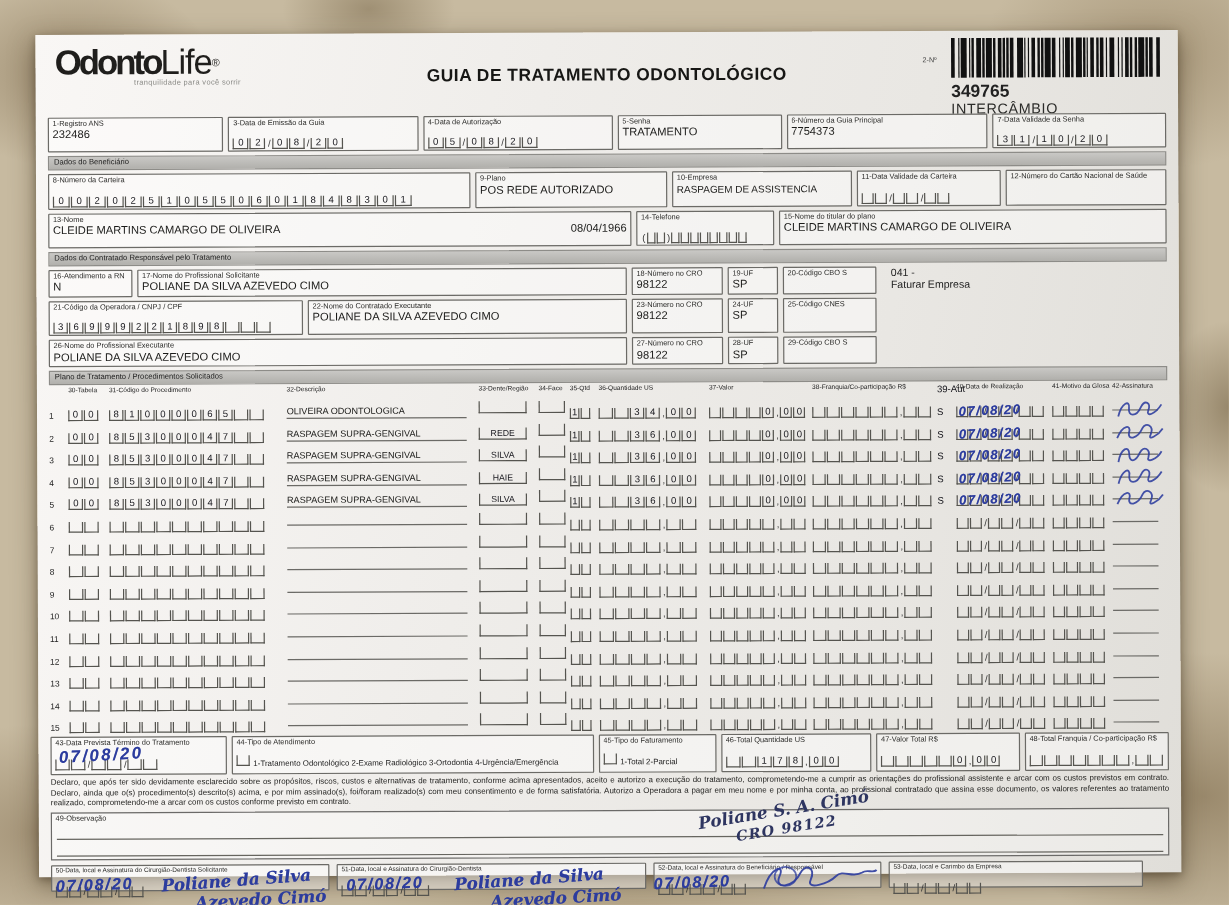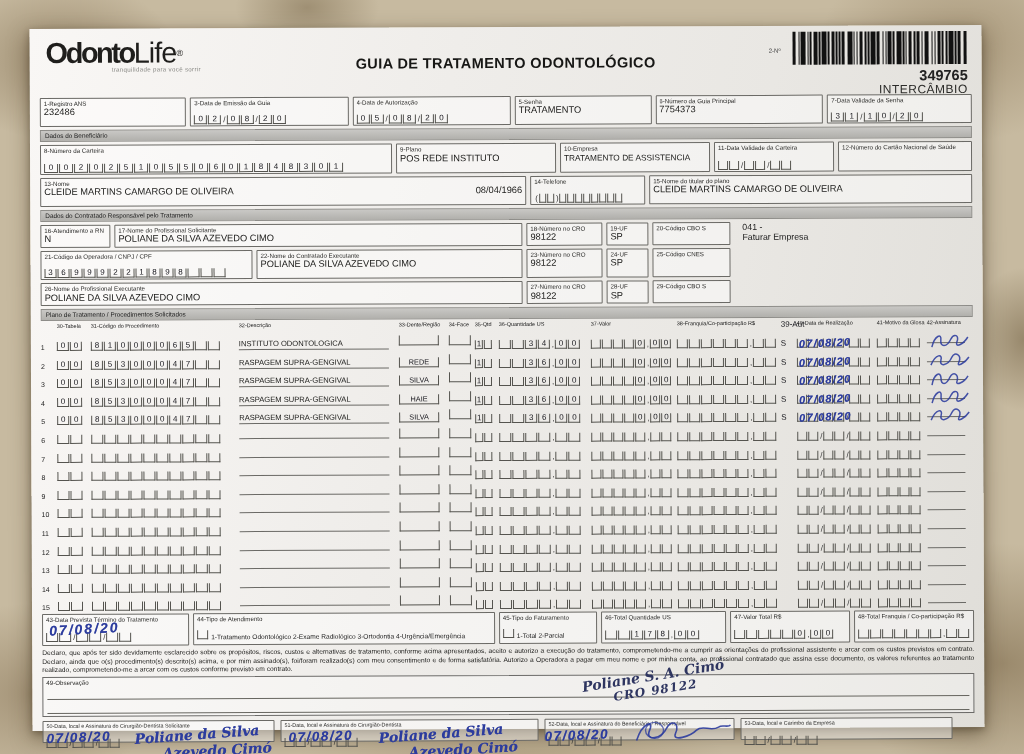--- a/index.html
+++ b/index.html
@@ -36,21 +36,21 @@
   
   #hdr{position:relative;height:60px;}
   #logo{position:absolute;left:6px;top:2px;}
   #logo .la{font-size:29px;font-weight:800;letter-spacing:-2.5px;color:#1f1e1c;}
   #logo .lb{font-size:29px;font-weight:400;letter-spacing:-1px;color:#1f1e1c;}
   #logo .lr{font-size:9px;vertical-align:super;color:#1f1e1c;}
   #logo .tag{display:block;font-size:6.2px;color:#8a8a86;margin:-4px 0 0 66px;letter-spacing:.3px;}
   #title{position:absolute;left:50%;top:22px;transform:translateX(-50%);font-size:14.5px;font-weight:700;letter-spacing:.4px;color:#171715;white-space:nowrap;}
   #hdr-right{position:absolute;right:4px;top:0;display:flex;gap:12px;align-items:flex-start;}
   #n2{font-size:6px;color:#444;margin-top:16px;}
-  #bcwrap{text-align:right;}
+  #bcwrap{text-align:left;}
   #barcode{display:inline-flex;align-items:stretch;height:33px;background:#fff0;}
   #barcode span{background:#111;display:inline-block;}
   #bcnum{font-size:14.5px;font-weight:700;color:#222;line-height:1.05;}
   #bcint{font-size:12px;color:#2c2c2a;letter-spacing:.5px;line-height:1.05;}
   
   .phead{display:flex;font-size:5.5px;color:#222;margin-top:2px;line-height:1.2;}
   .phead span{white-space:nowrap;overflow:visible;}
   .prow{display:flex;align-items:flex-end;height:18.6px;}
   .c-n{width:16px;font-size:7px;color:#222;}
   .c-tab{width:34px;}
@@ -229,25 +229,25 @@
           <span class="cc" style="width: 14px;">8</span>
           <span class="cc" style="width: 14px;">4</span>
           <span class="cc" style="width: 14px;">8</span>
           <span class="cc" style="width: 14px;">3</span>
           <span class="cc" style="width: 14px;">0</span>
           <span class="cc" style="width: 14px;">1</span>
         </span>
     </div>
     <div class="fbox" style="width:160px">
       <span class="flabel">9-Plano</span>
-      <span class="fval">POS REDE INSTITUTO</span>
+      <span class="fval">POS REDE AUTORIZADO</span>
     </div>
     <div class="fbox" style="width:150px">
       <span class="flabel">10-Empresa</span>
-      <span class="fval" style="font-size:8.3px">TRATAMENTO DE ASSISTENCIA</span>
+      <span class="fval" style="font-size:8.3px">RASPAGEM DE ASSISTENCIA</span>
     </div>
     <div class="fbox" style="width:120px">
       <span class="flabel">11-Data Validade da Carteira</span>
       <span class="comb">
           <span class="cc" style="width: 10px;"></span>
           <span class="cc" style="width: 10px;"></span>
           <span class="csep">/</span>
           <span class="cc" style="width: 10px;"></span>
           <span class="cc" style="width: 10px;"></span>
           <span class="csep">/</span>
@@ -402,21 +402,21 @@
             <span class="cc" style="width: 12px;">1</span>
             <span class="cc" style="width: 12px;">0</span>
             <span class="cc" style="width: 12px;">0</span>
             <span class="cc" style="width: 12px;">0</span>
             <span class="cc" style="width: 12px;">0</span>
             <span class="cc" style="width: 12px;">6</span>
             <span class="cc" style="width: 12px;">5</span>
             <span class="cc" style="width: 12px;"></span>
             <span class="cc" style="width: 12px;"></span>
           </span></span>
-        <span class="c-desc"><span class="pdesc">INSTITUTO ODONTOLOGICA</span></span>
+        <span class="c-desc"><span class="pdesc">OLIVEIRA ODONTOLOGICA</span></span>
         <span class="c-dente"><span class="dbox"></span></span>
         <span class="c-face"><span class="fbox2"></span></span>
         <span class="c-qtd"><span class="comb">
             <span class="cc" style="width: 8px;">1</span>
             <span class="cc" style="width: 8px;"></span>
           </span></span>
         <span class="c-us"><span class="comb">
             <span class="cc" style="width: 12px;"></span>
             <span class="cc" style="width: 12px;"></span>
             <span class="cc" style="width: 12px;">3</span>

